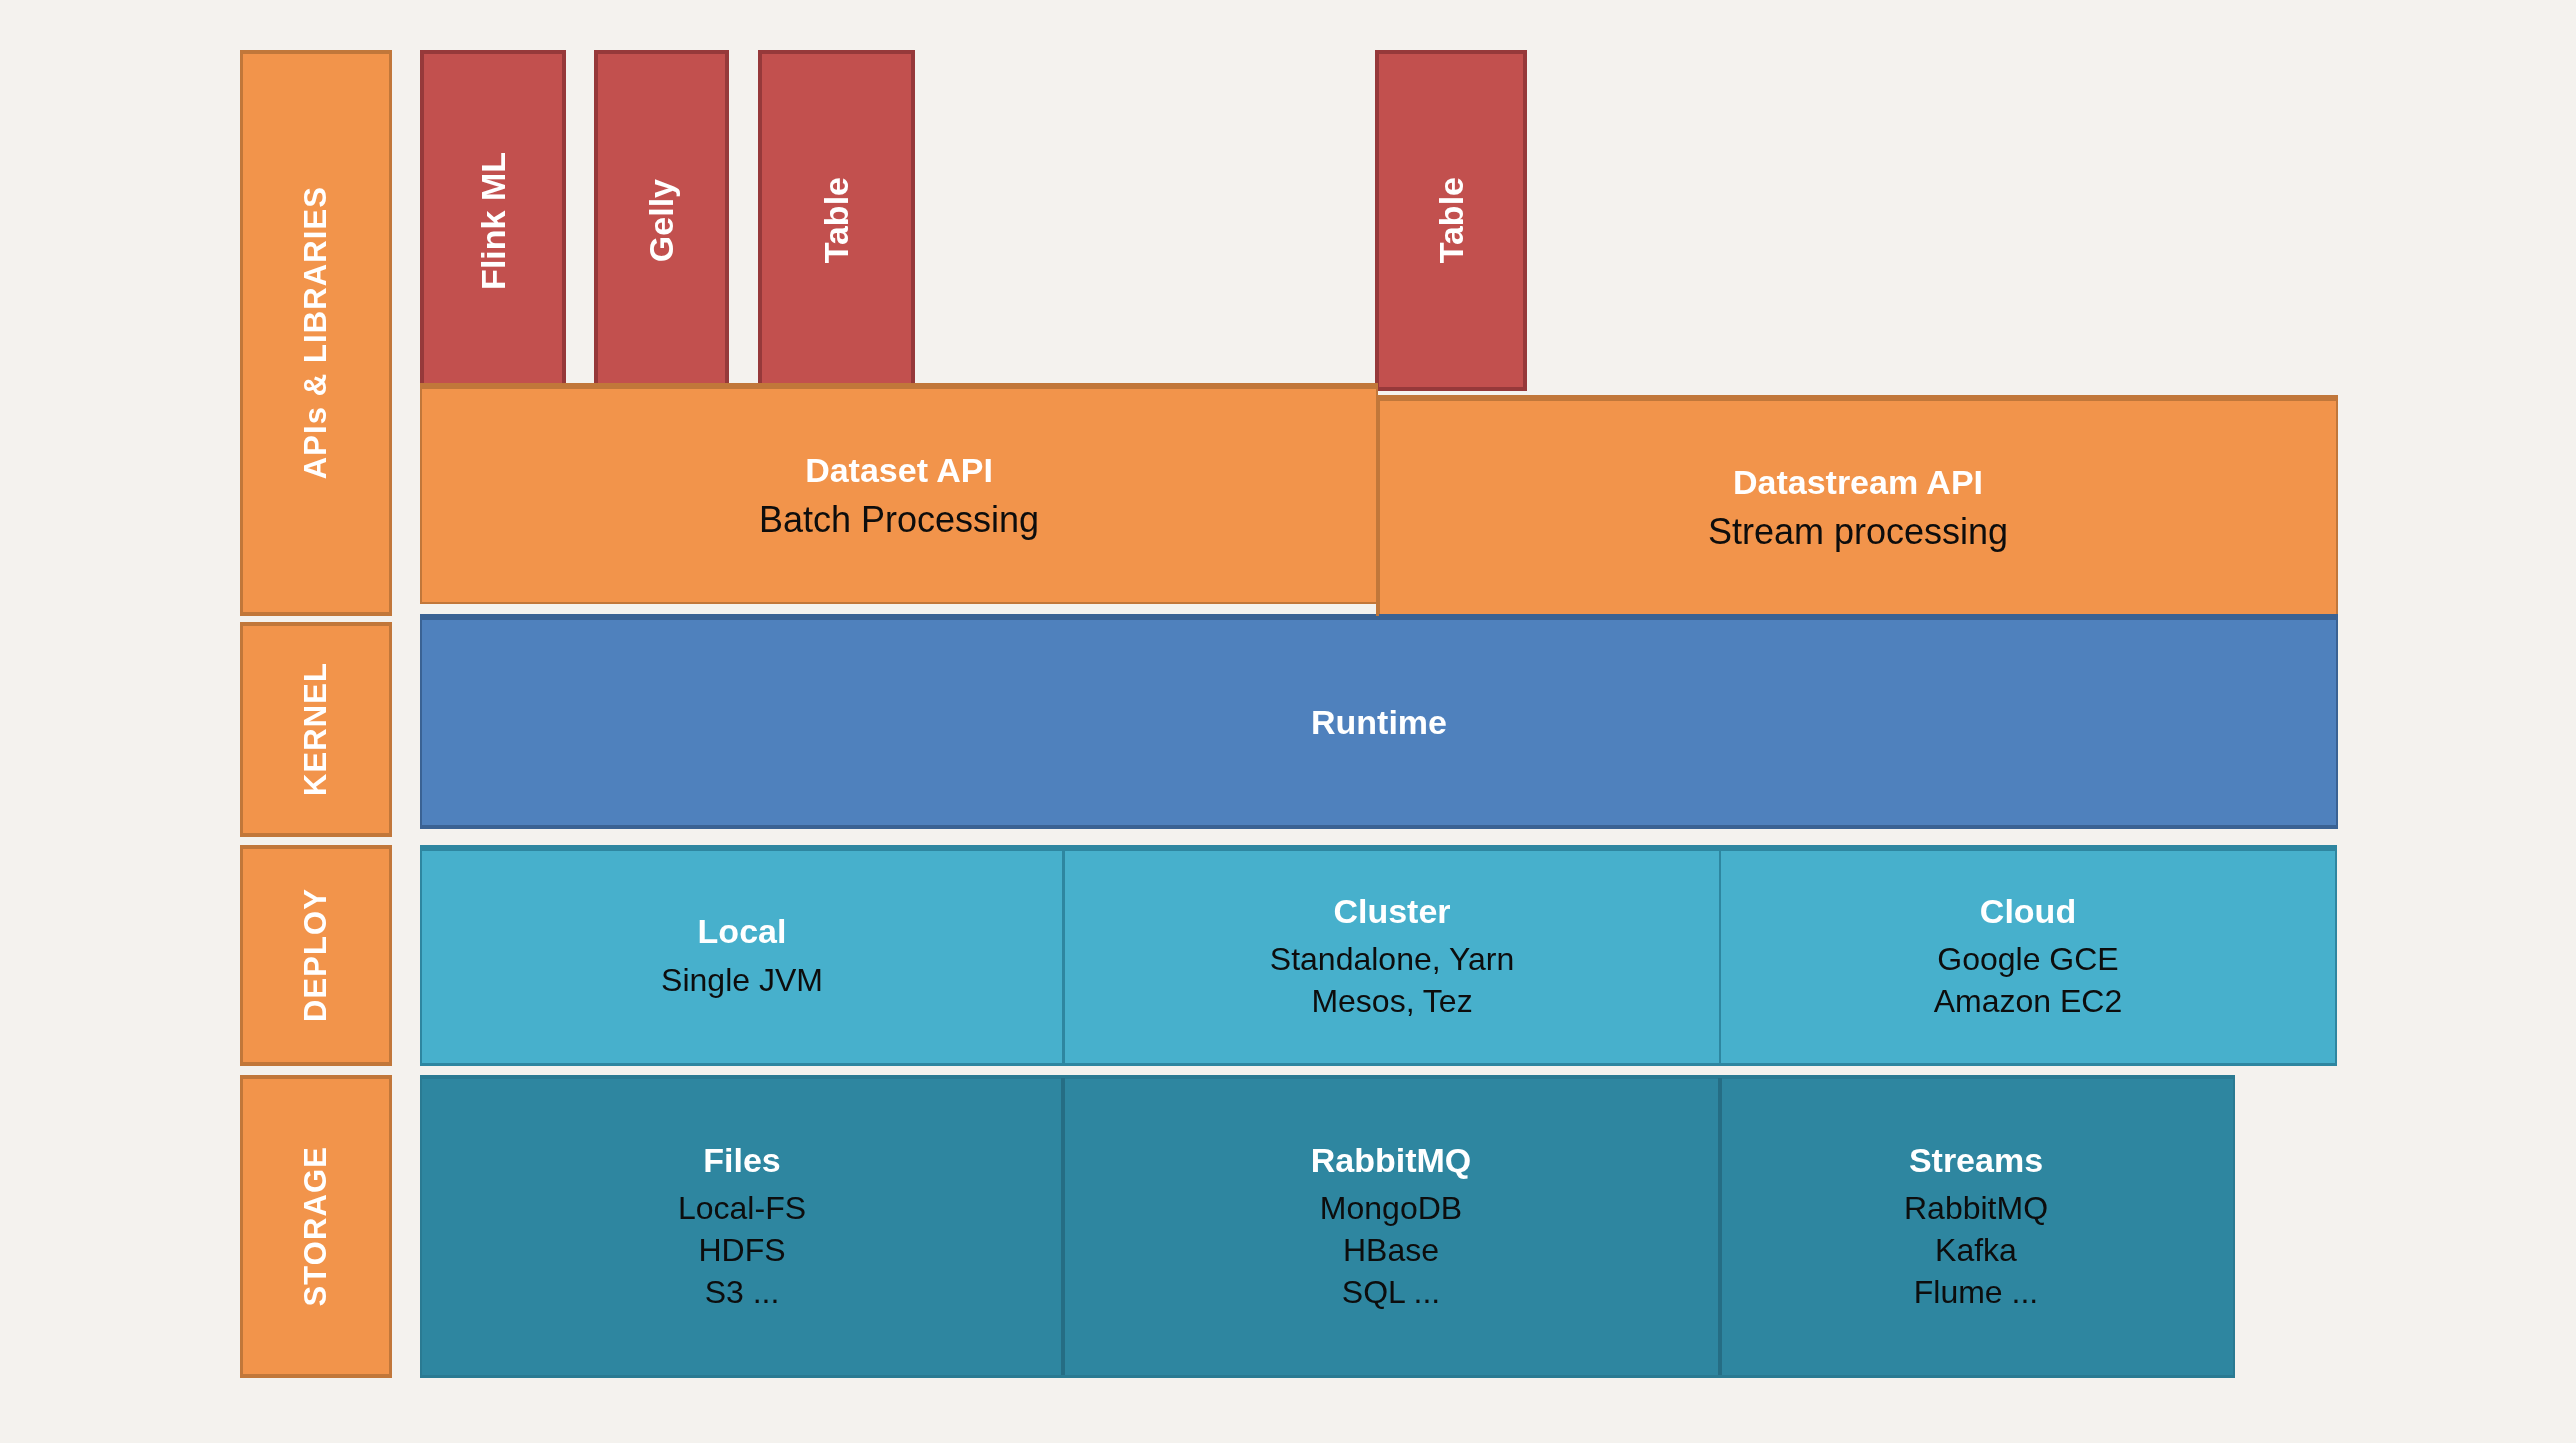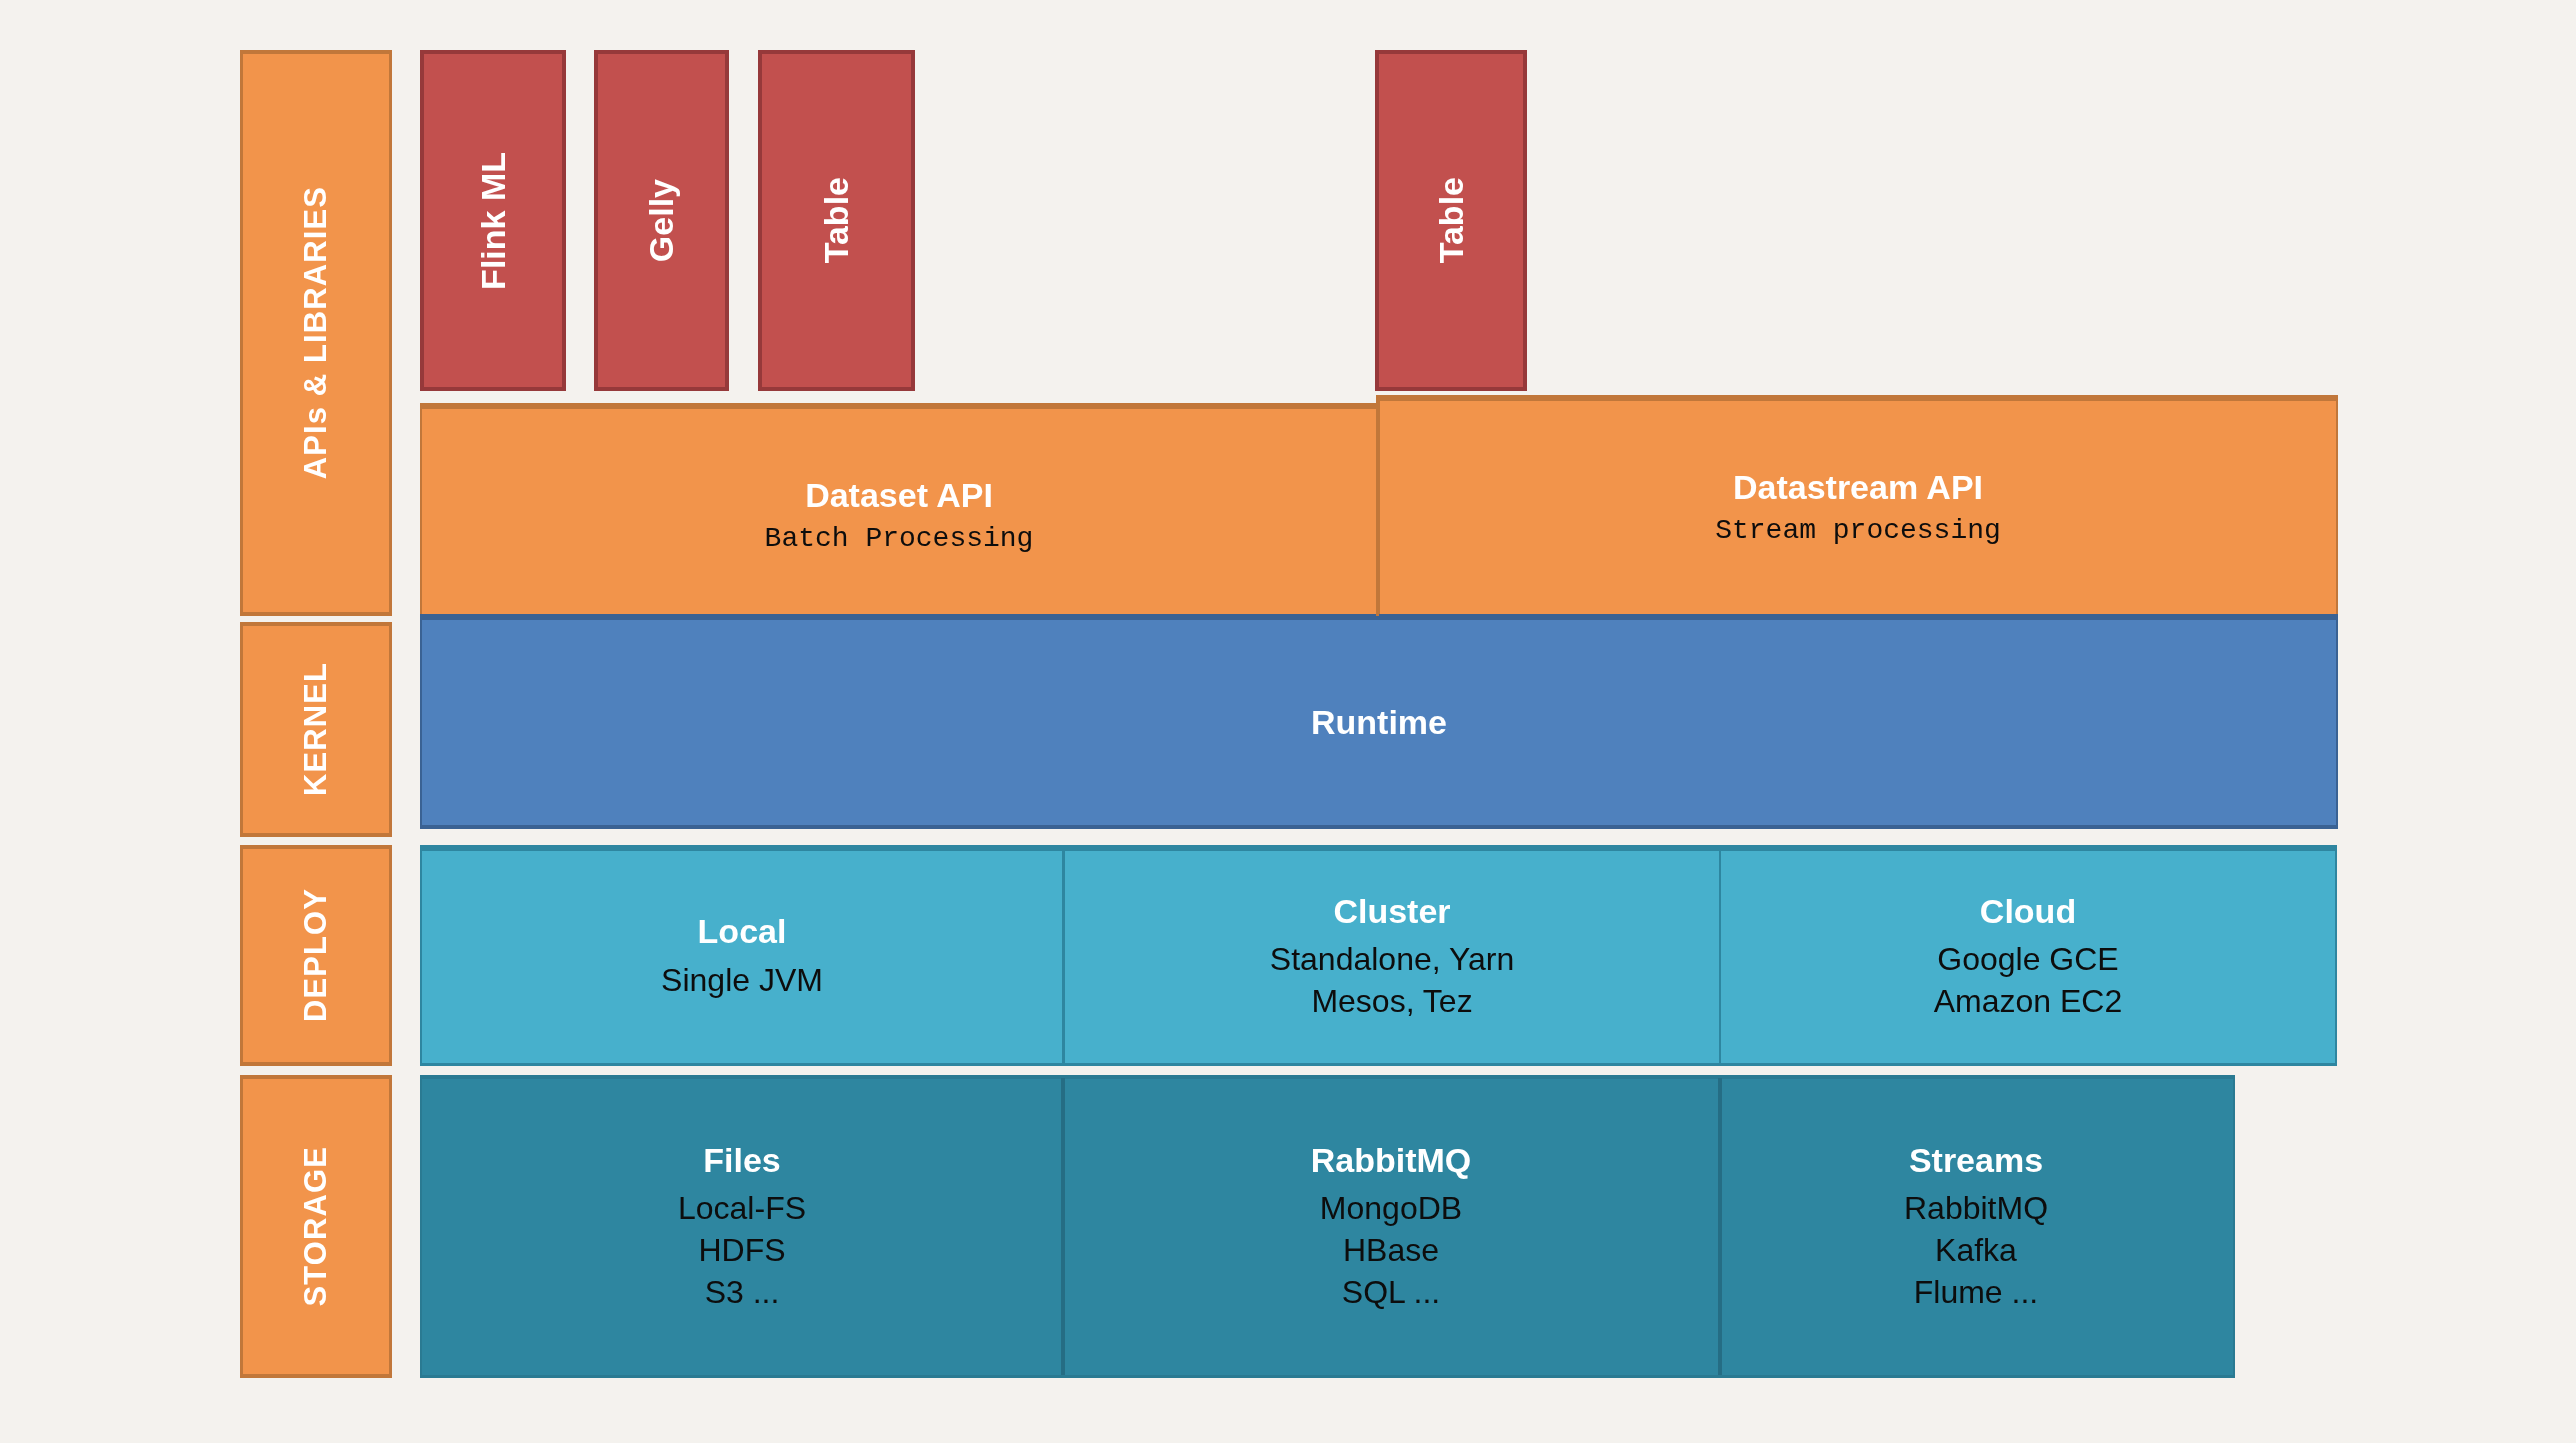--- a/index.html
+++ b/index.html
@@ -97,23 +97,22 @@
 
   .title-w {
     color: #ffffff;
     font-weight: bold;
     font-size: 34px;
     line-height: 1.12;
   }
   .title-b {
     color: #0d0d0d;
     font-weight: normal;
-    font-size: 28px;
+    font-size: 36px;
     line-height: 1.15;
-    font-family: Liberation Mono, monospace;
   }
   .title-b.bold {
     font-weight: bold;
   }
   .sub-line {
     color: #0d0d0d;
     font-size: 32px;
     line-height: 1.30;
   }
 
@@ -148,21 +147,21 @@
   </div>
 
   <div class="box red-box" style="left:758px; top:50px; width:157px; height:341px;">
     <span class="vtext">Table</span>
   </div>
 
   <div class="box red-box" style="left:1375px; top:50px; width:152px; height:341px;">
     <span class="vtext">Table</span>
   </div>
 
-  <div class="box api-box" style="left:420px; top:403px; width:958px; height:221px;">
+  <div class="box api-box" style="left:420px; top:383px; width:958px; height:221px;">
     <div class="stack">
       <span class="title-w">Dataset API</span>
       <span class="title-b gap-top">Batch Processing</span>
     </div>
   </div>
 
   <div class="box api-box" style="left:1378px; top:395px; width:960px; height:221px;">
     <div class="stack">
       <span class="title-w">Datastream API</span>
       <span class="title-b gap-top">Stream processing</span>

